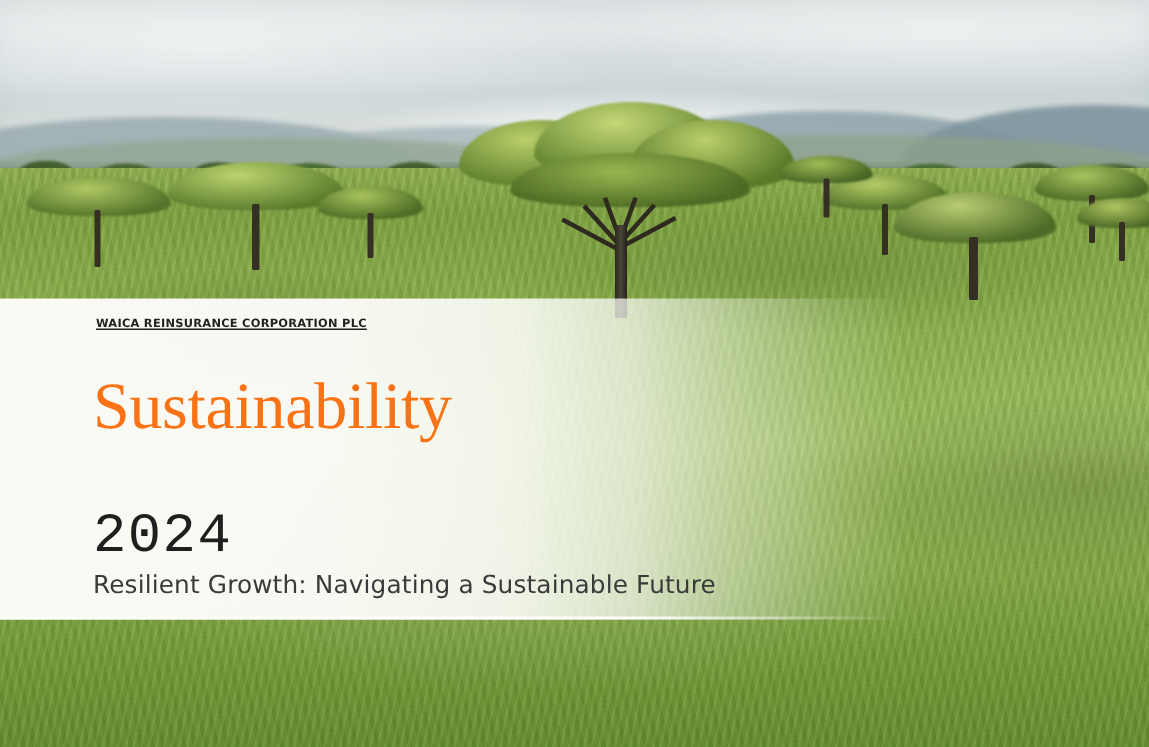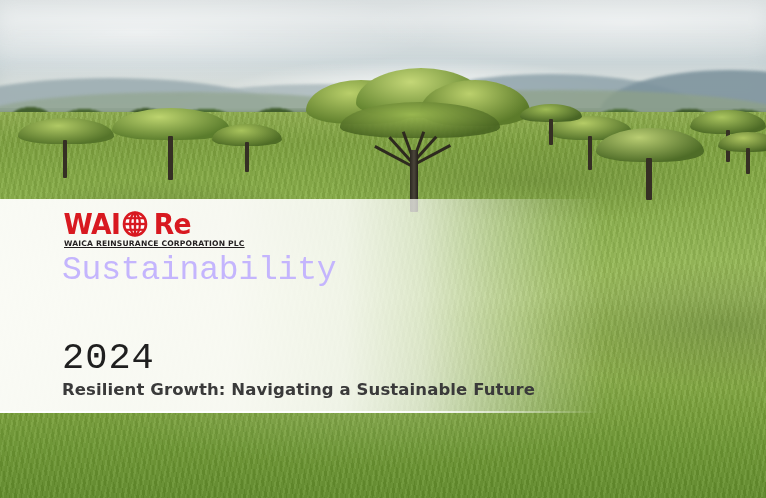--- a/index.html
+++ b/index.html
@@ -162,37 +162,37 @@
   .lg-tag {
     font-family:"DejaVu Sans", sans-serif;
     font-weight:700; font-size:7.6px; line-height:9px;
     color:#231f20; letter-spacing:.18px;
     margin-top:1px; white-space:nowrap;
     transform:scaleX(1.0); transform-origin:left center;text-decoration:underline;
   }
 
   .title {
     position:absolute; left:62px; top:49px;
-    font-family:Liberation Mono, monospace;
-    font-weight:300; font-size:33px; line-height:45px;
-    color:#c4b5fd; letter-spacing:-.2px;
+    font-family:Liberation Serif, serif;
+    font-weight:300; font-size:44px; line-height:45px;
+    color:#f97316; letter-spacing:-.2px;
   }
   .title .l2 { display:block; }
 
   .year {
     position:absolute; left:62px; top:139px;
     font-family:Liberation Mono, monospace;
     font-weight:300; font-size:37px; line-height:40px;
     color:#1f1f1f; letter-spacing:1px;
   }
 
   .subtitle {
     position:absolute; left:62px; top:181px;
     font-family:"DejaVu Sans", sans-serif;
-    font-weight:700; font-size:16.5px; line-height:20px;
+    font-weight:400; font-size:16.5px; line-height:20px;
     color:#3a3a3a; letter-spacing:.1px;
   }
 </style>
 </head>
 <body>
 
 <div id="cover">
 
   <div class="photo">
 
@@ -262,36 +262,20 @@
       <div class="canopy" style="left:0; top:0; width:60px; height:20px; background:radial-gradient(ellipse at 42% 30%,#aec560,#4a6724 74%);"></div>
       <div class="trunk" style="left:28px; top:16px; height:26px;"></div>
     </div>
 
     <div class="overlay"></div>
   </div>
 
   <div class="content">
 
     <div class="logo">
-      <div class="logoRow">
-        <span class="lg-word">WAI</span>
-        <span class="globe">
-          <svg width="28" height="26" viewBox="0 0 28 26" aria-hidden="true">
-            <ellipse cx="14" cy="13" rx="11" ry="11.5" fill="#ffffff"></ellipse>
-            <ellipse cx="14" cy="13" rx="11" ry="11.5" fill="none" stroke="#d81920" stroke-width="2.6"></ellipse>
-            <path d="M14 1.5 V24.5" stroke="#d81920" stroke-width="2.4" fill="none"></path>
-            <path d="M3 13 H25" stroke="#d81920" stroke-width="2.4" fill="none"></path>
-            <path d="M14 1.5 C7.5 5.5 7.5 20.5 14 24.5" stroke="#d81920" stroke-width="2.2" fill="none"></path>
-            <path d="M14 1.5 C20.5 5.5 20.5 20.5 14 24.5" stroke="#d81920" stroke-width="2.2" fill="none"></path>
-            <path d="M4.2 7.2 H23.8" stroke="#d81920" stroke-width="2.1" fill="none"></path>
-            <path d="M4.2 18.8 H23.8" stroke="#d81920" stroke-width="2.1" fill="none"></path>
-          </svg>
-        </span>
-        <span class="lg-word" style="margin-left:4px;">Re</span>
-      </div>
       <div class="lg-tag">WAICA REINSURANCE CORPORATION PLC</div>
     </div>
 
     <h1 class="title">
       <span>Sustainability</span>
     </h1>
 
     <div class="year">2024</div>
 
     <div class="subtitle">Resilient Growth: Navigating a Sustainable Future</div>

